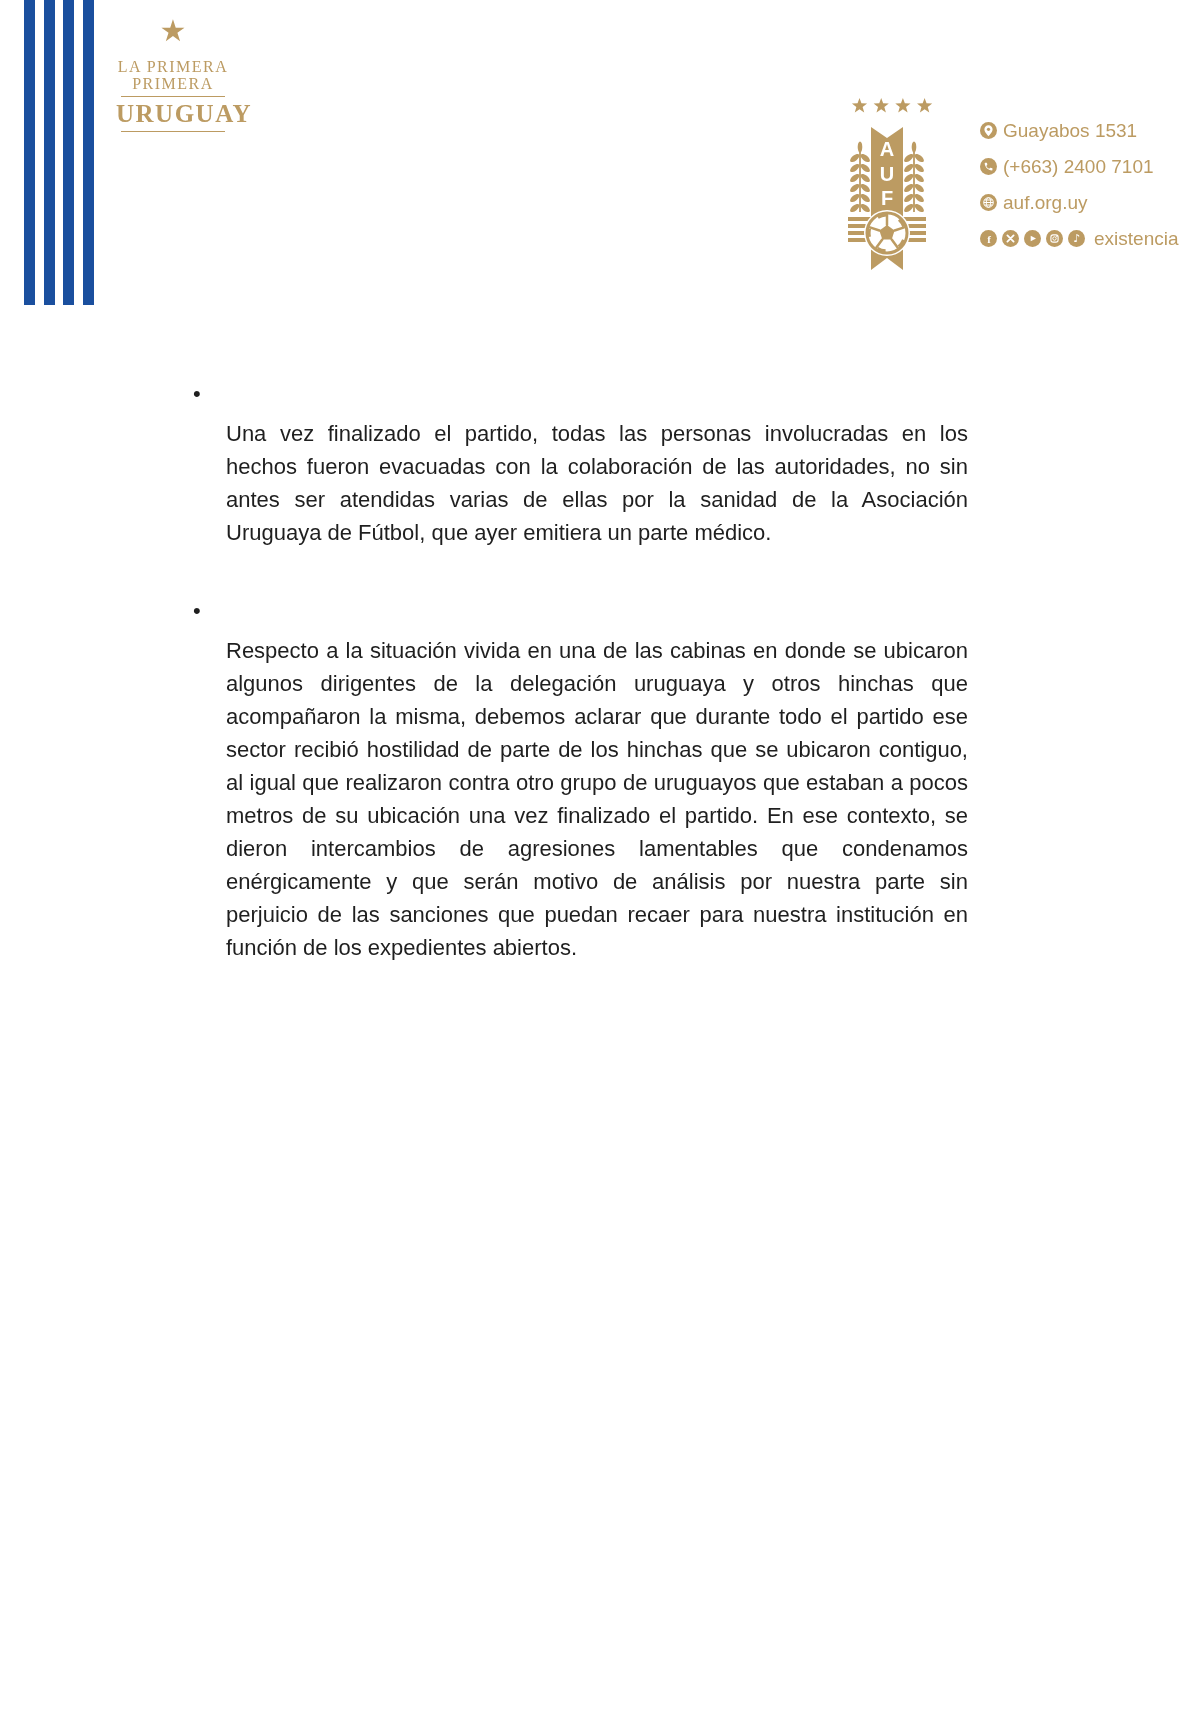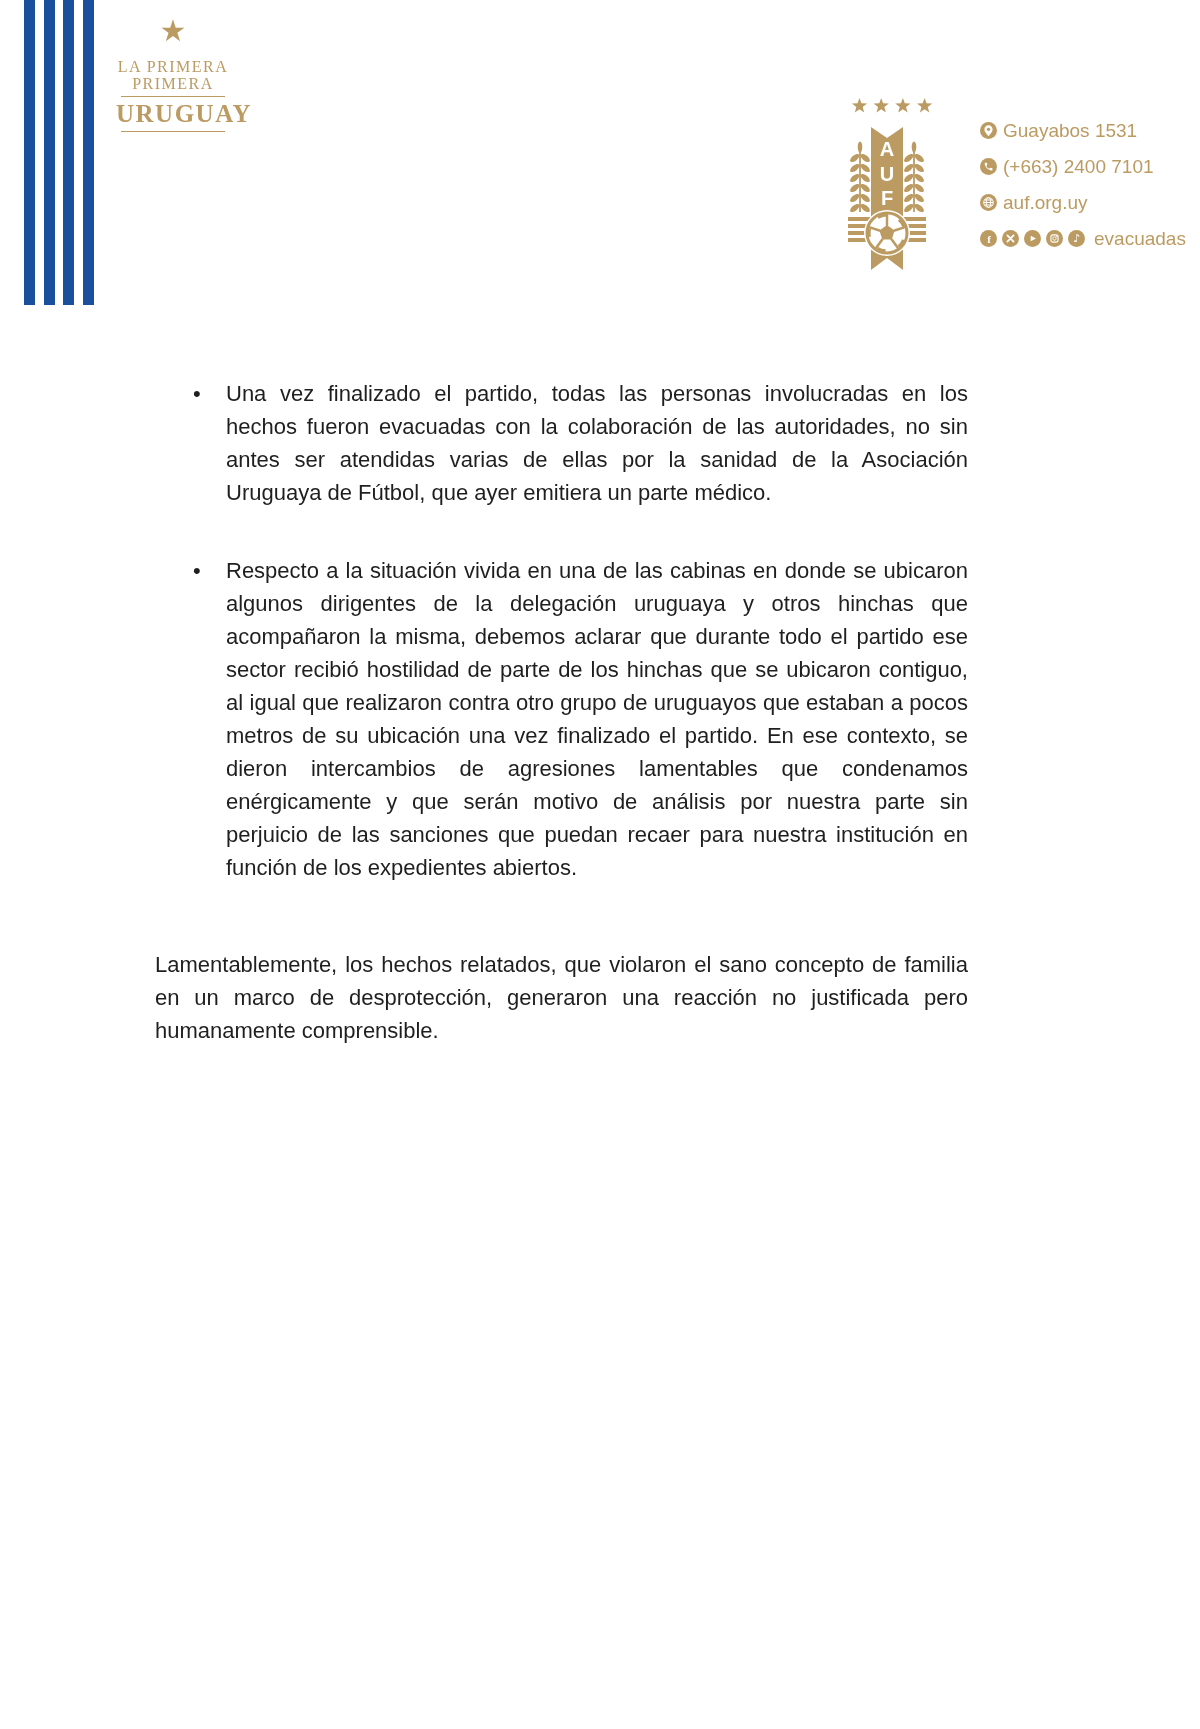--- a/index.html
+++ b/index.html
@@ -45,21 +45,21 @@
   .social-handle { font-size:19px; line-height:19px; margin-left:4px; white-space:nowrap; }
 
   
   .content {
     position:absolute; left:155px; top:377px; width:813px;
     font-size:22px; line-height:33px; color:#1F1F1F;
   }
   .bullet { display:flex; }
   .bullet + .bullet { margin-top:45px; }
   .marker { flex:0 0 71px; padding-left:38px; }
-  .bullet-text { flex:1; text-align:justify; }
+  .bullet-text { flex:1; text-align:justify;margin-top:40px; }
   .paragraphs { margin-top:64px; }
   .paragraphs p { margin:0; text-align:justify; }
 </style>
 </head>
 <body>
 
 <div class="page">
 
   <div>
     <div class="stripe s1"></div>
@@ -195,35 +195,34 @@
       <svg width="17" height="17" viewBox="0 0 17 17">
         <circle cx="8.5" cy="8.5" r="8.5" fill="#BC9B62"></circle>
         <rect x="4.9" y="4.9" width="7.2" height="7.2" rx="2.2" fill="none" stroke="#ffffff" stroke-width="1.1"></rect>
         <circle cx="8.5" cy="8.5" r="1.7" fill="none" stroke="#ffffff" stroke-width="1"></circle>
         <circle cx="10.8" cy="6.2" r="0.7" fill="#ffffff"></circle>
       </svg>
       <svg width="17" height="17" viewBox="0 0 17 17">
         <circle cx="8.5" cy="8.5" r="8.5" fill="#BC9B62"></circle>
         <text x="8.7" y="12.4" fill="#ffffff" font-size="11" font-family="DejaVu Sans, sans-serif" text-anchor="middle">♪</text>
       </svg>
-      <span class="social-handle">evacuadas</span>
+      <span class="social-handle">existencia</span>
     </div>
   </div>
 
   <div class="content">
 
     <div class="bullets">
       <div class="bullet">
         <span class="marker">•</span>
         <div class="bullet-text">Una vez finalizado el partido, todas las personas involucradas en los hechos fueron evacuadas con la colaboración de las autoridades, no sin antes ser atendidas varias de ellas por la sanidad de la Asociación Uruguaya de Fútbol, que ayer emitiera un parte médico.</div>
       </div>
       <div class="bullet">
         <span class="marker">•</span>
         <div class="bullet-text">Respecto a la situación vivida en una de las cabinas en donde se ubicaron algunos dirigentes de la delegación uruguaya y otros hinchas que acompañaron la misma, debemos aclarar que durante todo el partido ese sector recibió hostilidad de parte de los hinchas que se ubicaron contiguo, al igual que realizaron contra otro grupo de uruguayos que estaban a pocos metros de su ubicación una vez finalizado el partido. En ese contexto, se dieron intercambios de agresiones lamentables que condenamos enérgicamente y que serán motivo de análisis por nuestra parte sin perjuicio de las sanciones que puedan recaer para nuestra institución en función de los expedientes abiertos.</div>
       </div>
     </div>
 
     <div class="paragraphs">
-      <p>Lamentablemente, los hechos relatados, que violaron el sano concepto de familia en un marco de desprotección, generaron una reacción no justificada pero humanamente comprensible.</p>
     </div>
 
   </div>
 </div>
 
 </body></html>

